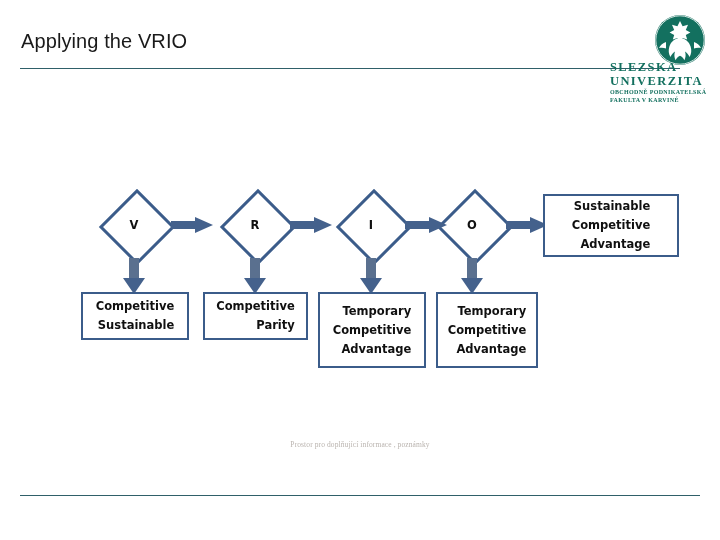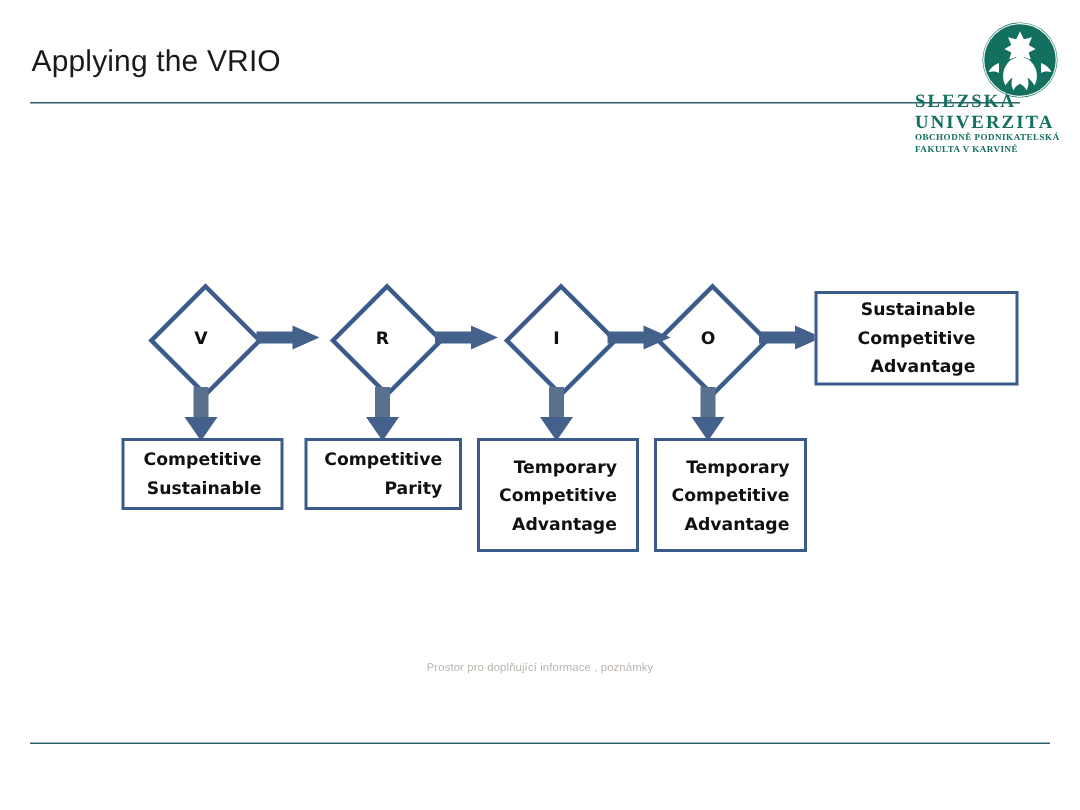--- a/index.html
+++ b/index.html
@@ -183,21 +183,21 @@
     border-top: 16px solid #44618c;
   }
 
   
   .note {
     position: absolute;
     left: 0;
     top: 440px;
     width: 720px;
     text-align: center;
-    font-family: Liberation Sans, sans-serif;
+    font-family: Liberation Serif, serif;
     font-size: 7.5px;
     color: #b9b3ae;
     letter-spacing: 0.1px;
   }
 </style>
 </head>
 <body>
 
 <div class="slide">
 

